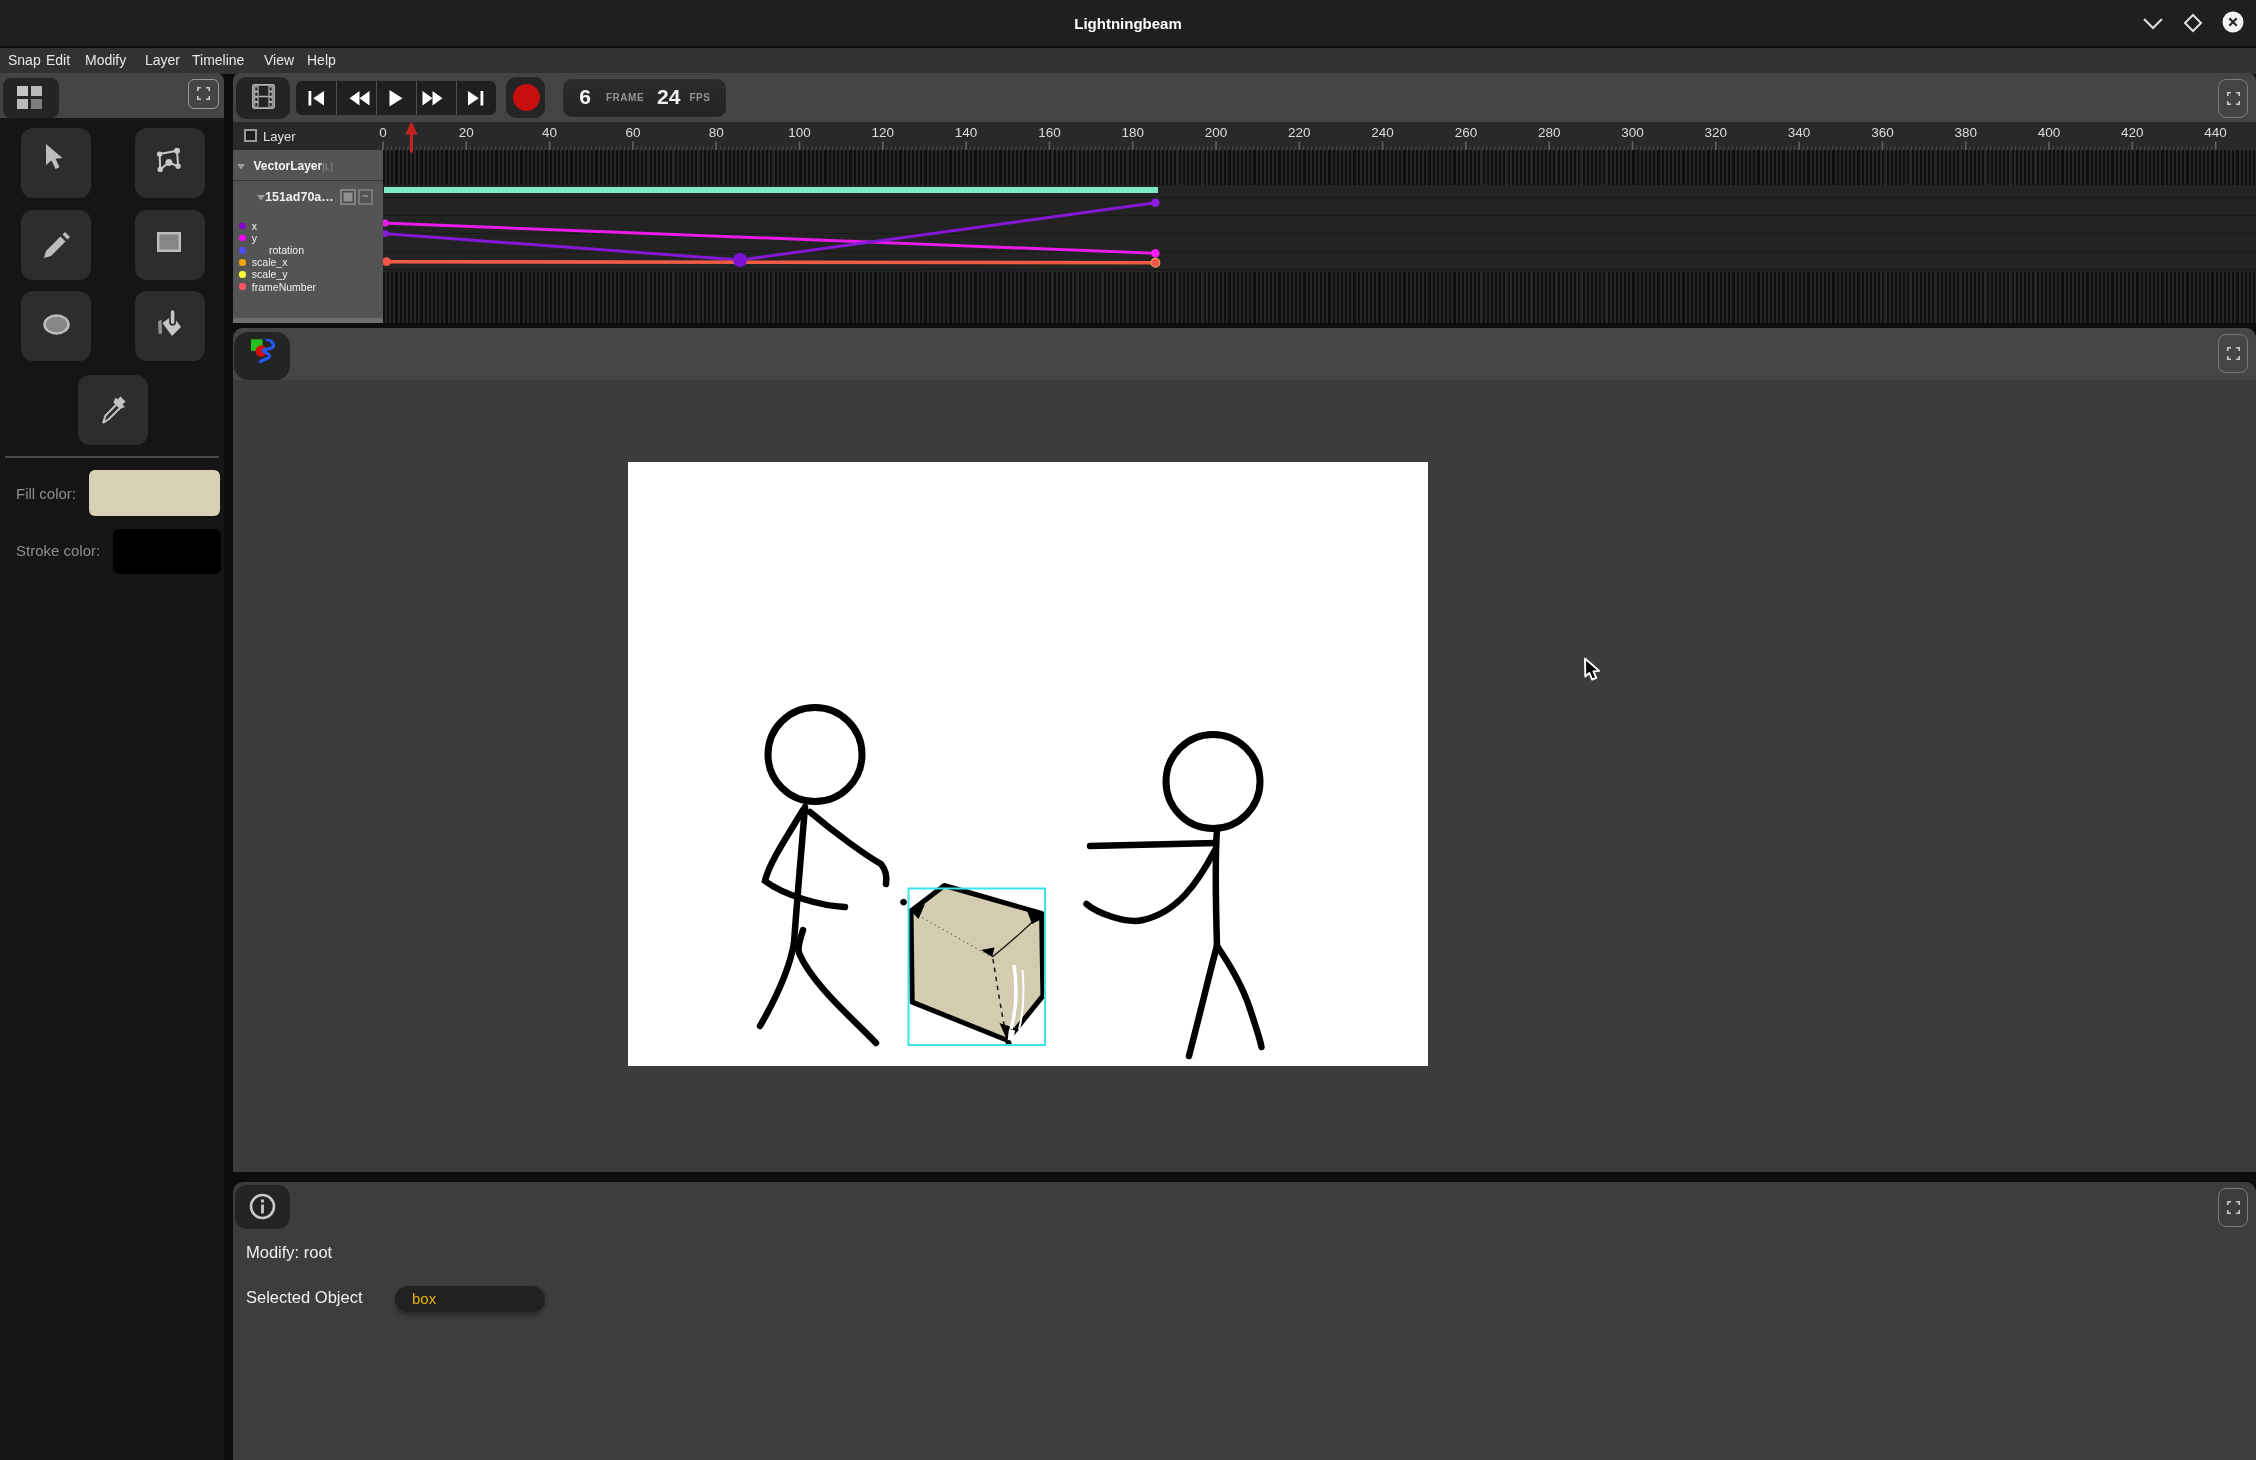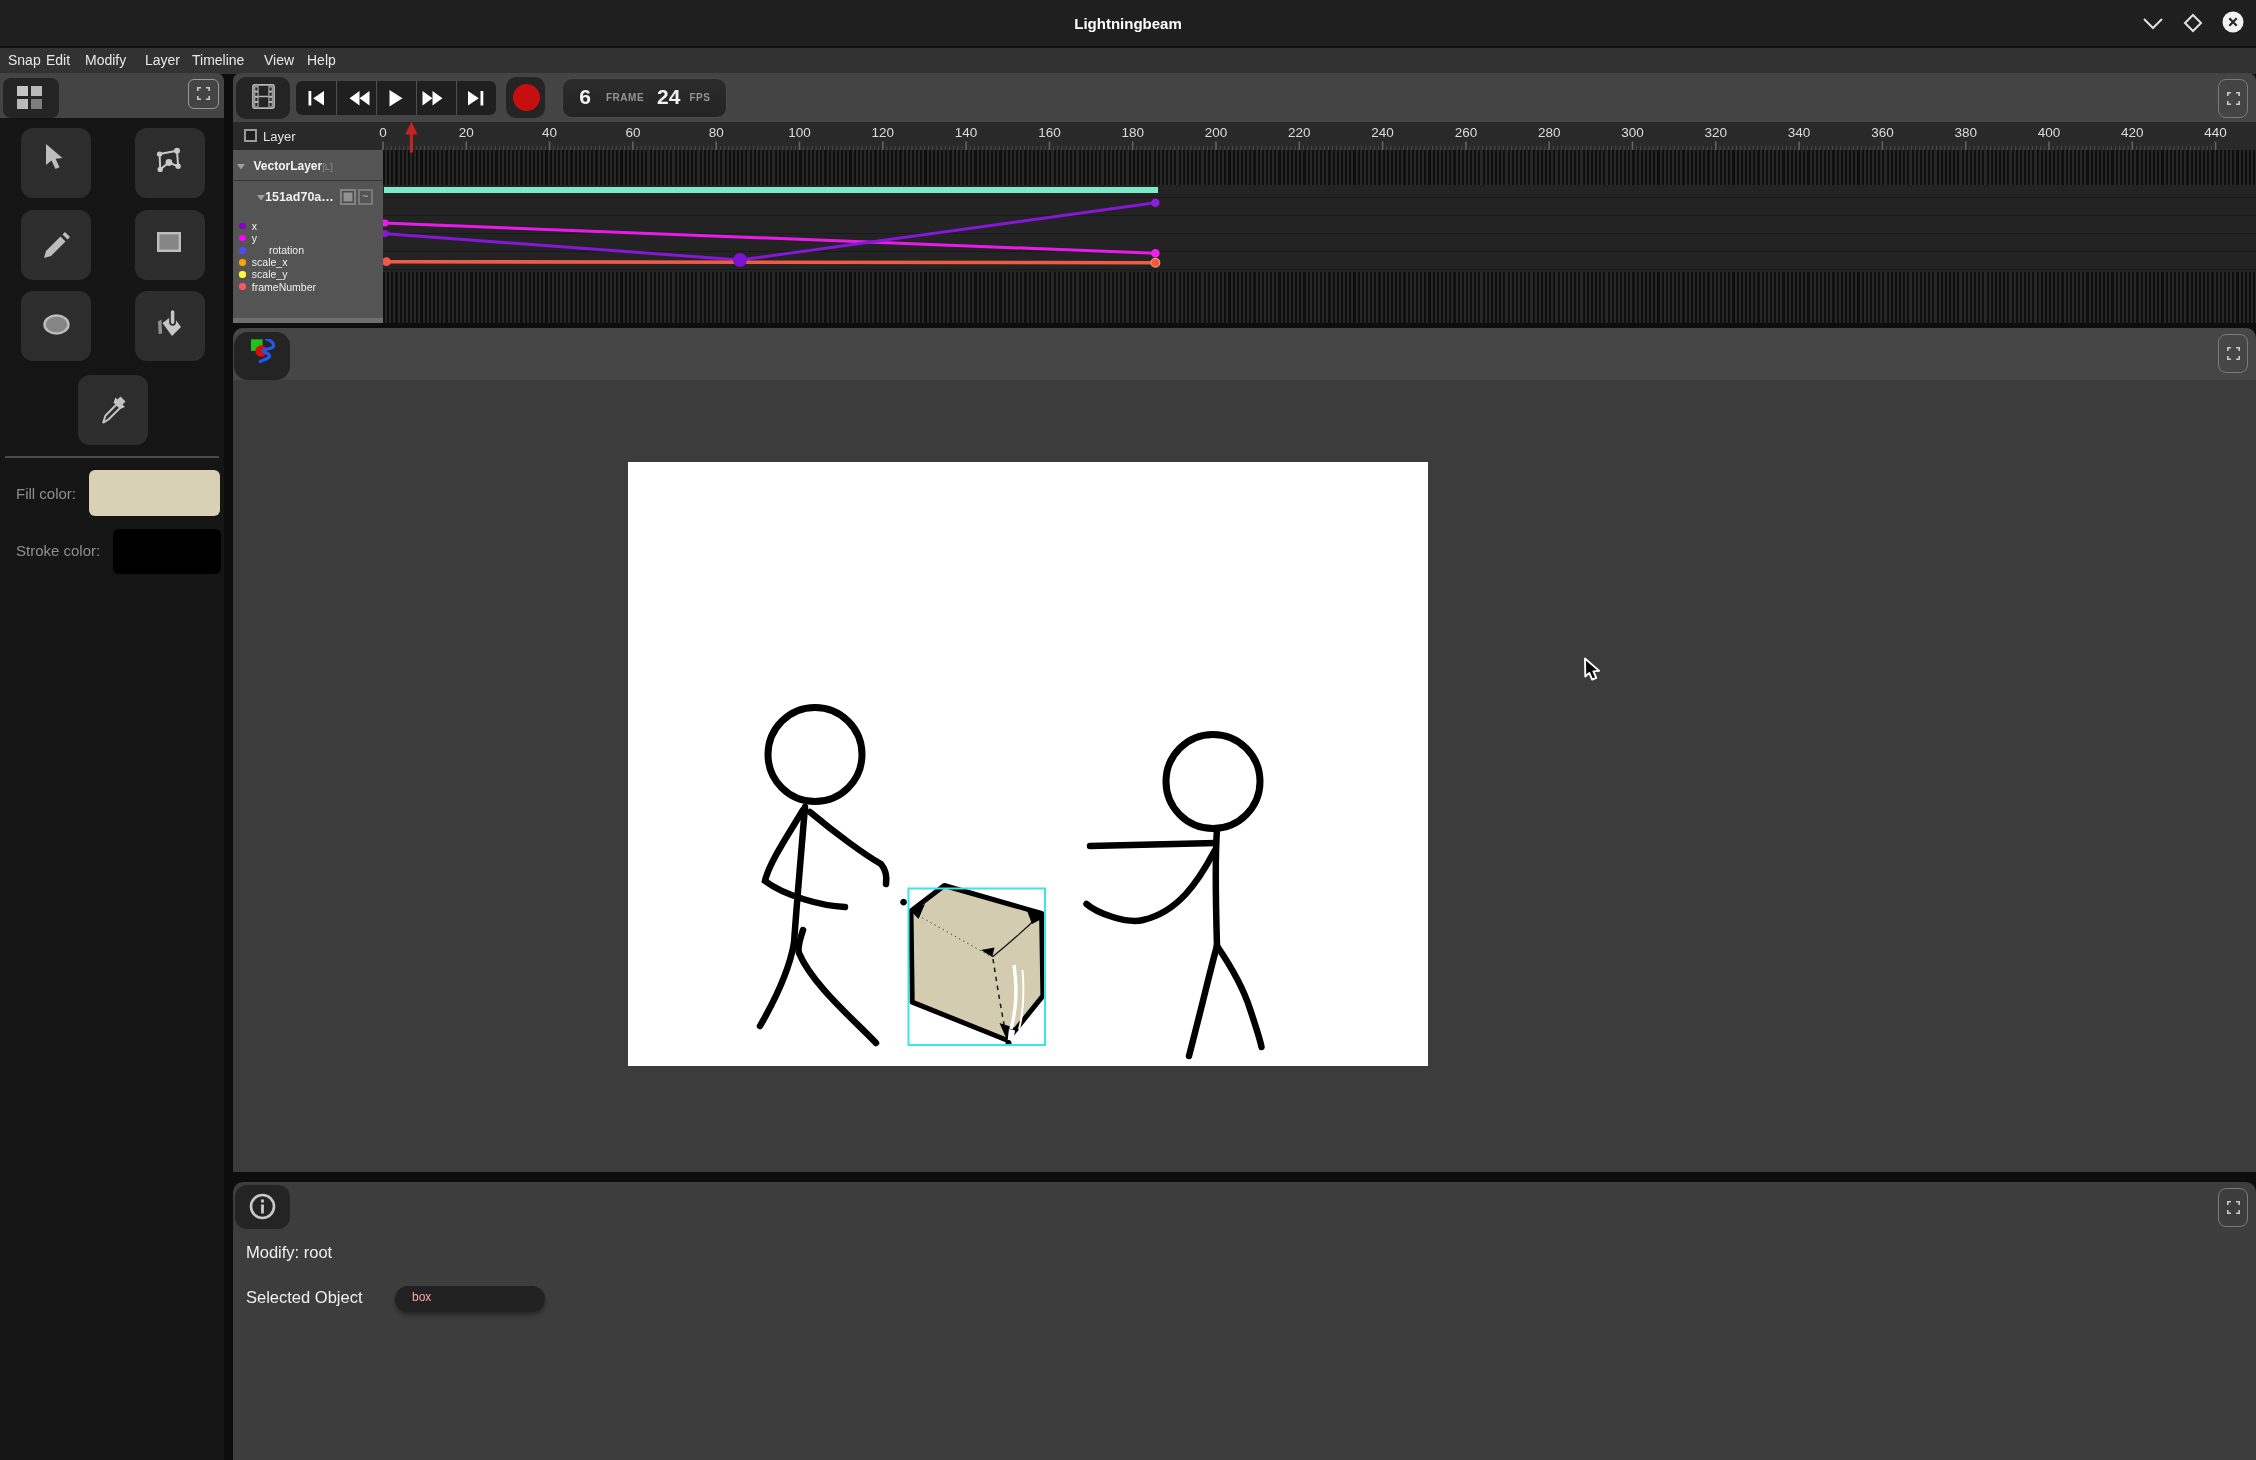--- a/index.html
+++ b/index.html
@@ -748,14 +748,14 @@
     <rect x="13.1" y="12.5" width="2.8" height="9" fill="#c9c9c9"></rect>
     <rect x="13.1" y="7.5" width="2.8" height="3" fill="#c9c9c9"></rect>
   </svg>
   <div class="abs fsbtn" style="left:1985px;top:6px;border-color:#7a7a7a"></div>
   <svg class="abs" style="left:1993.5px;top:19px" width="13" height="13" viewBox="0 0 13 13">
     <path d="M0.8 4 V0.8 H4 M9 0.8 H12.2 V4 M12.2 9 V12.2 H9 M4 12.2 H0.8 V9" stroke="#c9c9c9" stroke-width="1.6" fill="none"></path>
   </svg>
   <span class="abs" style="left:13px;top:61px;color:#f0f0f0;font-size:16.5px">Modify: root</span>
   <span class="abs" style="left:13px;top:106px;color:#f0f0f0;font-size:16.5px">Selected Object</span>
   <div class="abs" style="left:162px;top:104px;width:150px;height:26px;background:#212121;border-radius:13px;box-shadow:0 3px 4px rgba(0,0,0,0.35)"></div>
-  <span class="abs" style="left:179px;top:108px;color:#fca5a5;font-size:12px">box</span>
+  <span class="abs" style="left:179px;top:108px;color:#eab308;font-size:15px">box</span>
 </div>
 
 </body></html>

